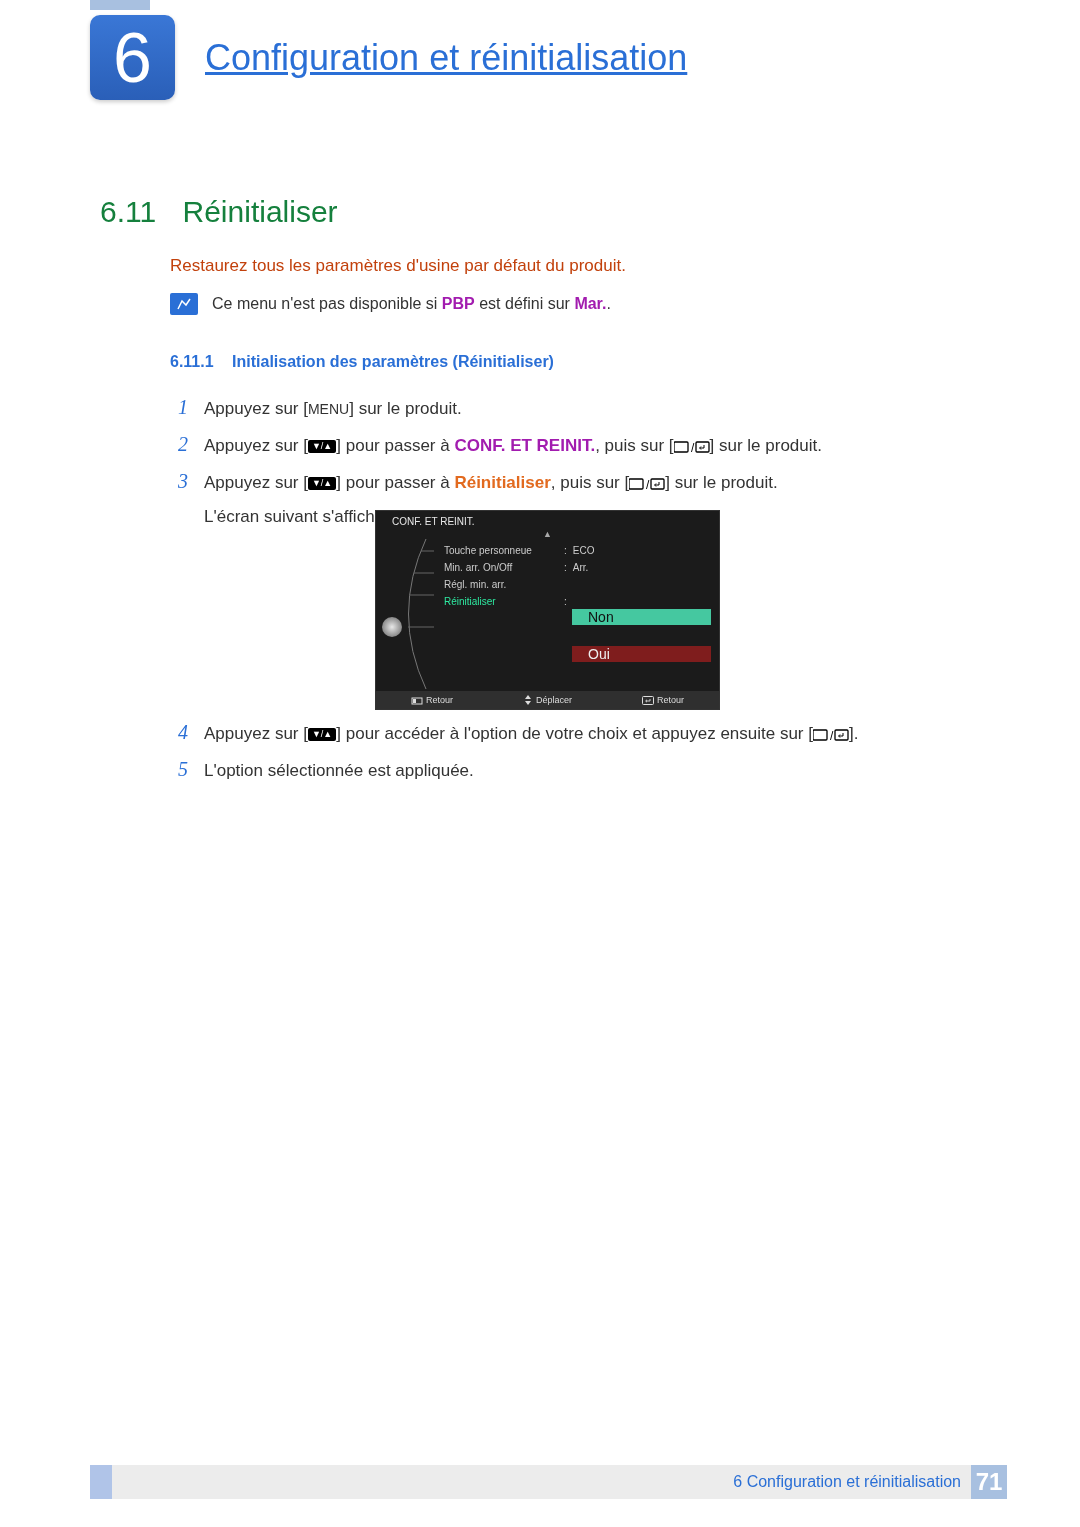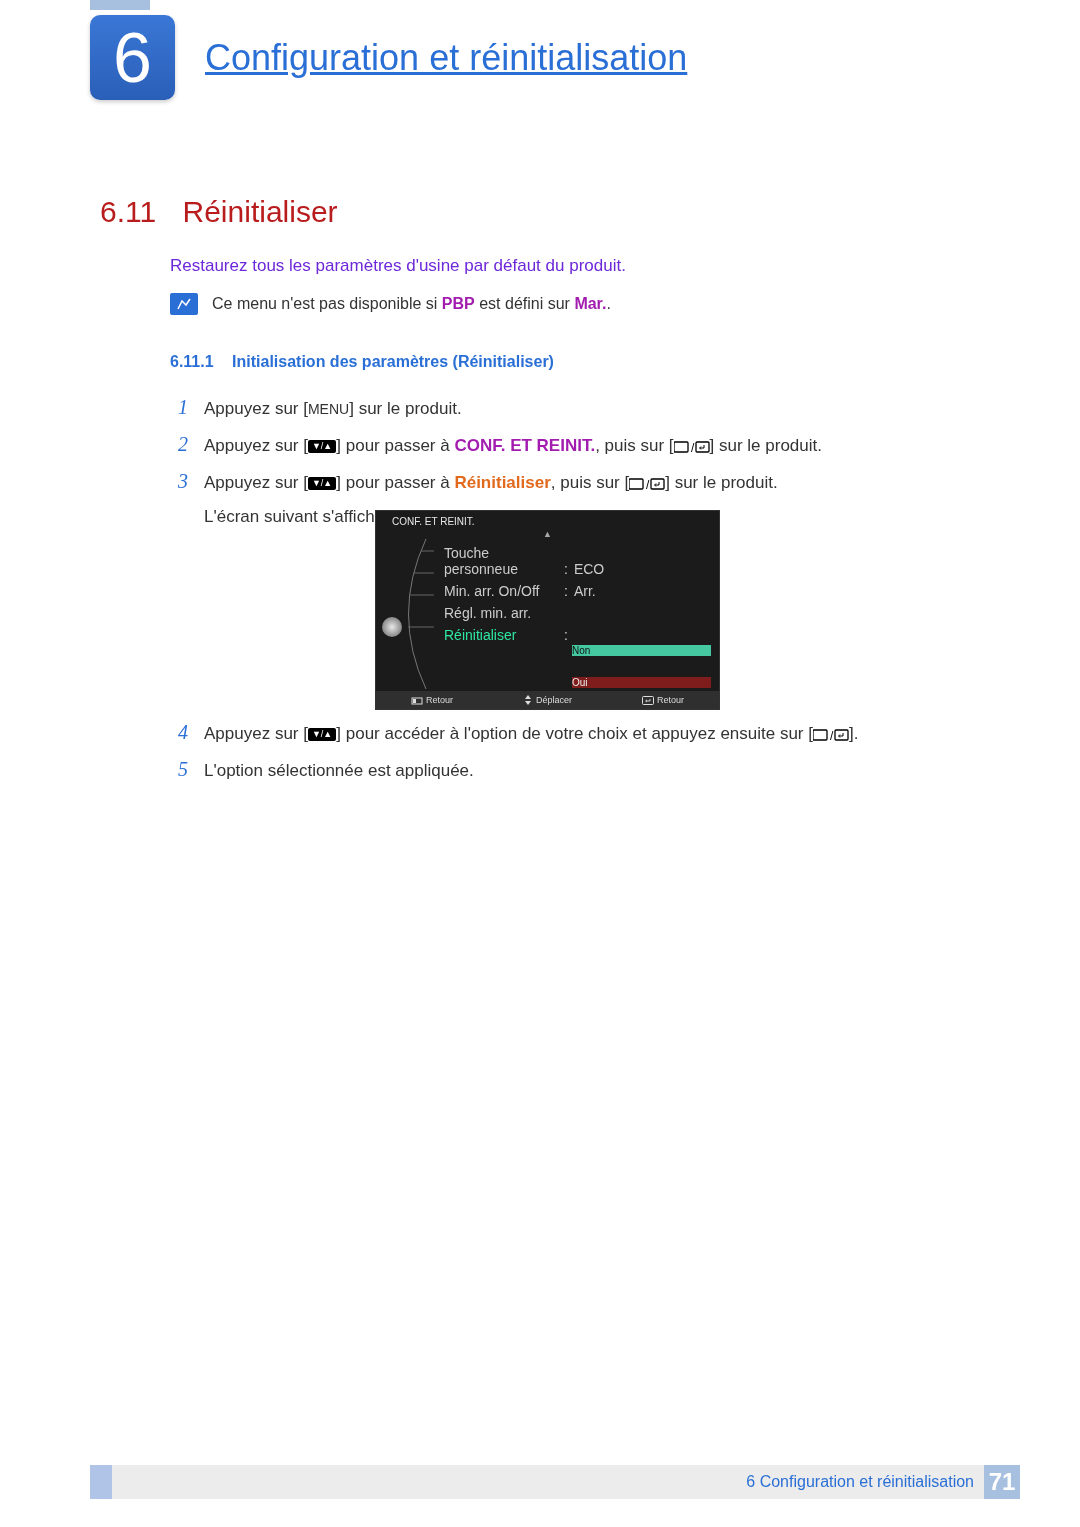--- a/index.html
+++ b/index.html
@@ -38,30 +38,30 @@
   .chapter-title {
     margin-left: 30px;
     color: #2a6fd6;
     font-size: 36px;
     font-weight: 400;
     text-decoration: underline;
   }
   .section-heading {
     position: absolute;
     top: 195px; left: 100px;
-    color: #b91c1c;
+    color: #15803d;
     font-size: 30px;
     font-weight: 400;
   }
   .section-number { margin-right: 18px; }
   .intro-text {
     position: absolute;
     top: 256px; left: 170px;
     font-size: 17px;
-    color: #6d28d9;
+    color: #c2410c;
   }
   .note-row {
     position: absolute;
     top: 293px; left: 170px;
     display: flex;
     align-items: center;
   }
   .note-icon {
     width: 28px; height: 22px;
     background: #2a6fd6;
@@ -175,36 +175,36 @@
     background: radial-gradient(#e8e8e8,#888 70%);
     border-radius: 50%;
   }
   .osd-rows {
     position: absolute;
     left: 68px; top: 6px;
     right: 8px;
   }
   .osd-row {
     display: flex;
-    font-size: 14px;
+    font-size: 10px;
     color: #ccc;
     margin-bottom: 6px;
     align-items: flex-end;
   }
   .osd-row .lbl { width: 120px; }
   .osd-row .col { color: #ccc; margin-right: 6px; }
   .osd-row.sel .lbl { color: #2ee8a0; }
   .osd-options {
     margin-left: 128px;
     margin-top: -4px;
   }
   .osd-opt {
-    font-size: 10px;
+    font-size: 14px;
     color: #ccc;
-    padding-left: 0;
+    padding-left: 16px;
   }
   .osd-opt.hl { background: #45c8a0; color: #111; }
   .osd-footer {
     position: absolute;
     bottom: 0; left: 0; right: 0;
     height: 18px;
     background: #2f2f2f;
     display: flex;
     align-items: center;
     justify-content: space-around;
@@ -214,21 +214,21 @@
   .osd-footer span svg { vertical-align: middle; margin-right: 3px; }
 
   .steps-lower {
     position: absolute;
     top: 720px; left: 178px;
     width: 820px;
   }
 
   .footer-bar {
     position: absolute;
-    bottom: 28px; left: 90px; right: 60px;
+    bottom: 28px; left: 90px; right: 73px;
     height: 34px;
     background: #ececec;
     display: flex;
     align-items: stretch;
     justify-content: space-between;
   }
   .footer-bar .left-accent {
     width: 22px;
     background: #b0c4e8;
   }

